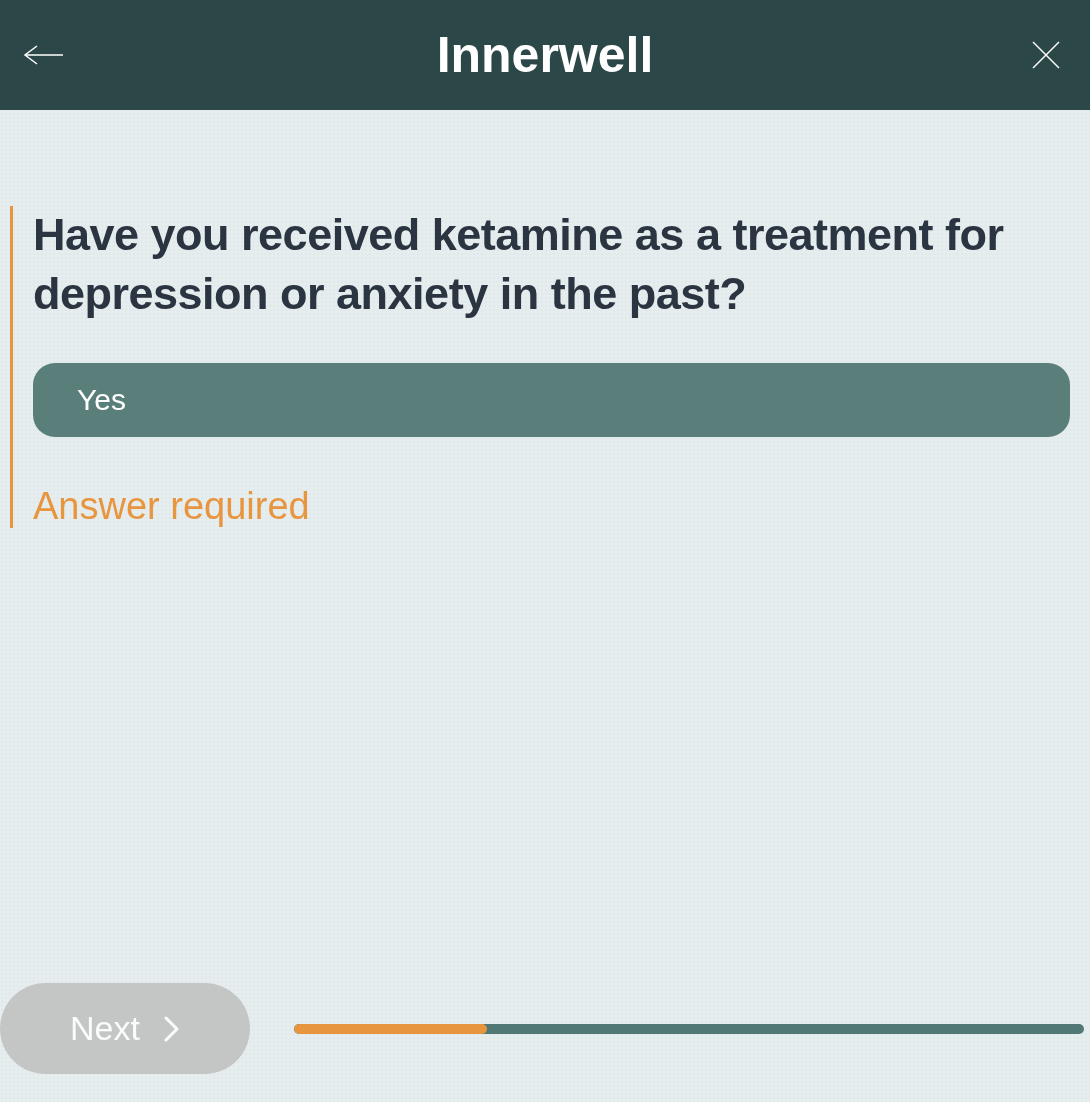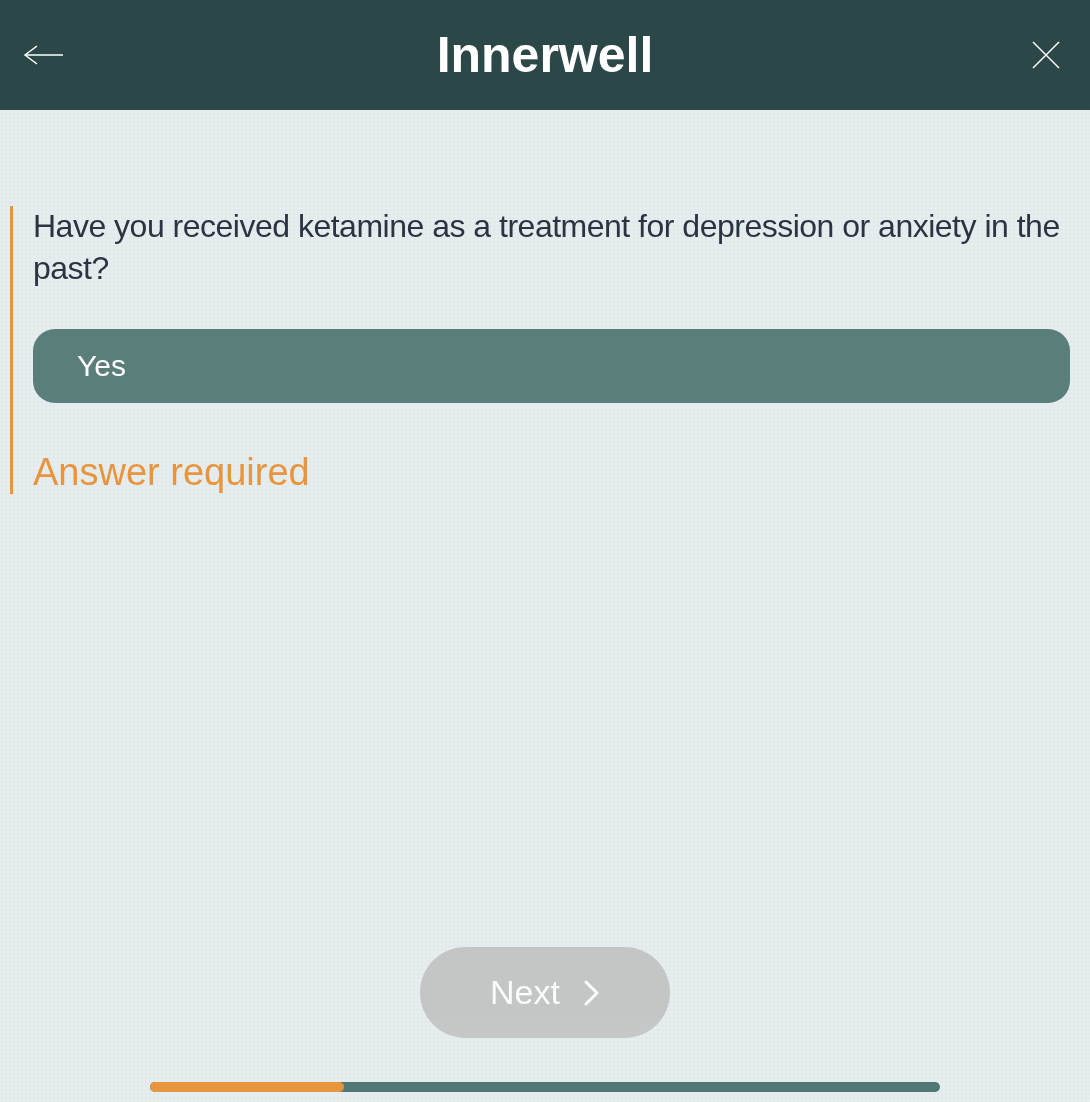--- a/index.html
+++ b/index.html
@@ -62,24 +62,24 @@
     padding: 96px 20px 0 10px;
     position: relative;
     z-index: 1;
   }
   .question-block {
     border-left: 3px solid #e8953f;
     padding-left: 20px;
     padding-right: 0;
   }
   .question-text {
-    font-size: 32px;
+    font-size: 45px;
     line-height: 1.3;
     color: #2a3541;
-    font-weight: 400;
+    font-weight: 700;
     margin-bottom: 40px;
     letter-spacing: -0.5px;
   }
   .options {
     display: flex;
     flex-direction: column;
     gap: 24px;
     margin-bottom: 48px;
   }
   .option-btn {
@@ -94,23 +94,23 @@
     cursor: pointer;
     width: 100%;
   }
   .validation-msg {
     color: #e8953f;
     font-size: 38px;
     font-weight: 400;
   }
   .footer {
     display: flex;
-    flex-direction: column;
+    flex-direction: row;
     align-items: center;
-    padding-bottom: 10px;
+    padding-bottom: 28px;
     gap: 44px;
     position: relative;
     z-index: 1;
   }
   .next-btn {
     background: #bfbfbf;
     color: #fff;
     font-size: 34px;
     font-weight: 500;
     border: none;

